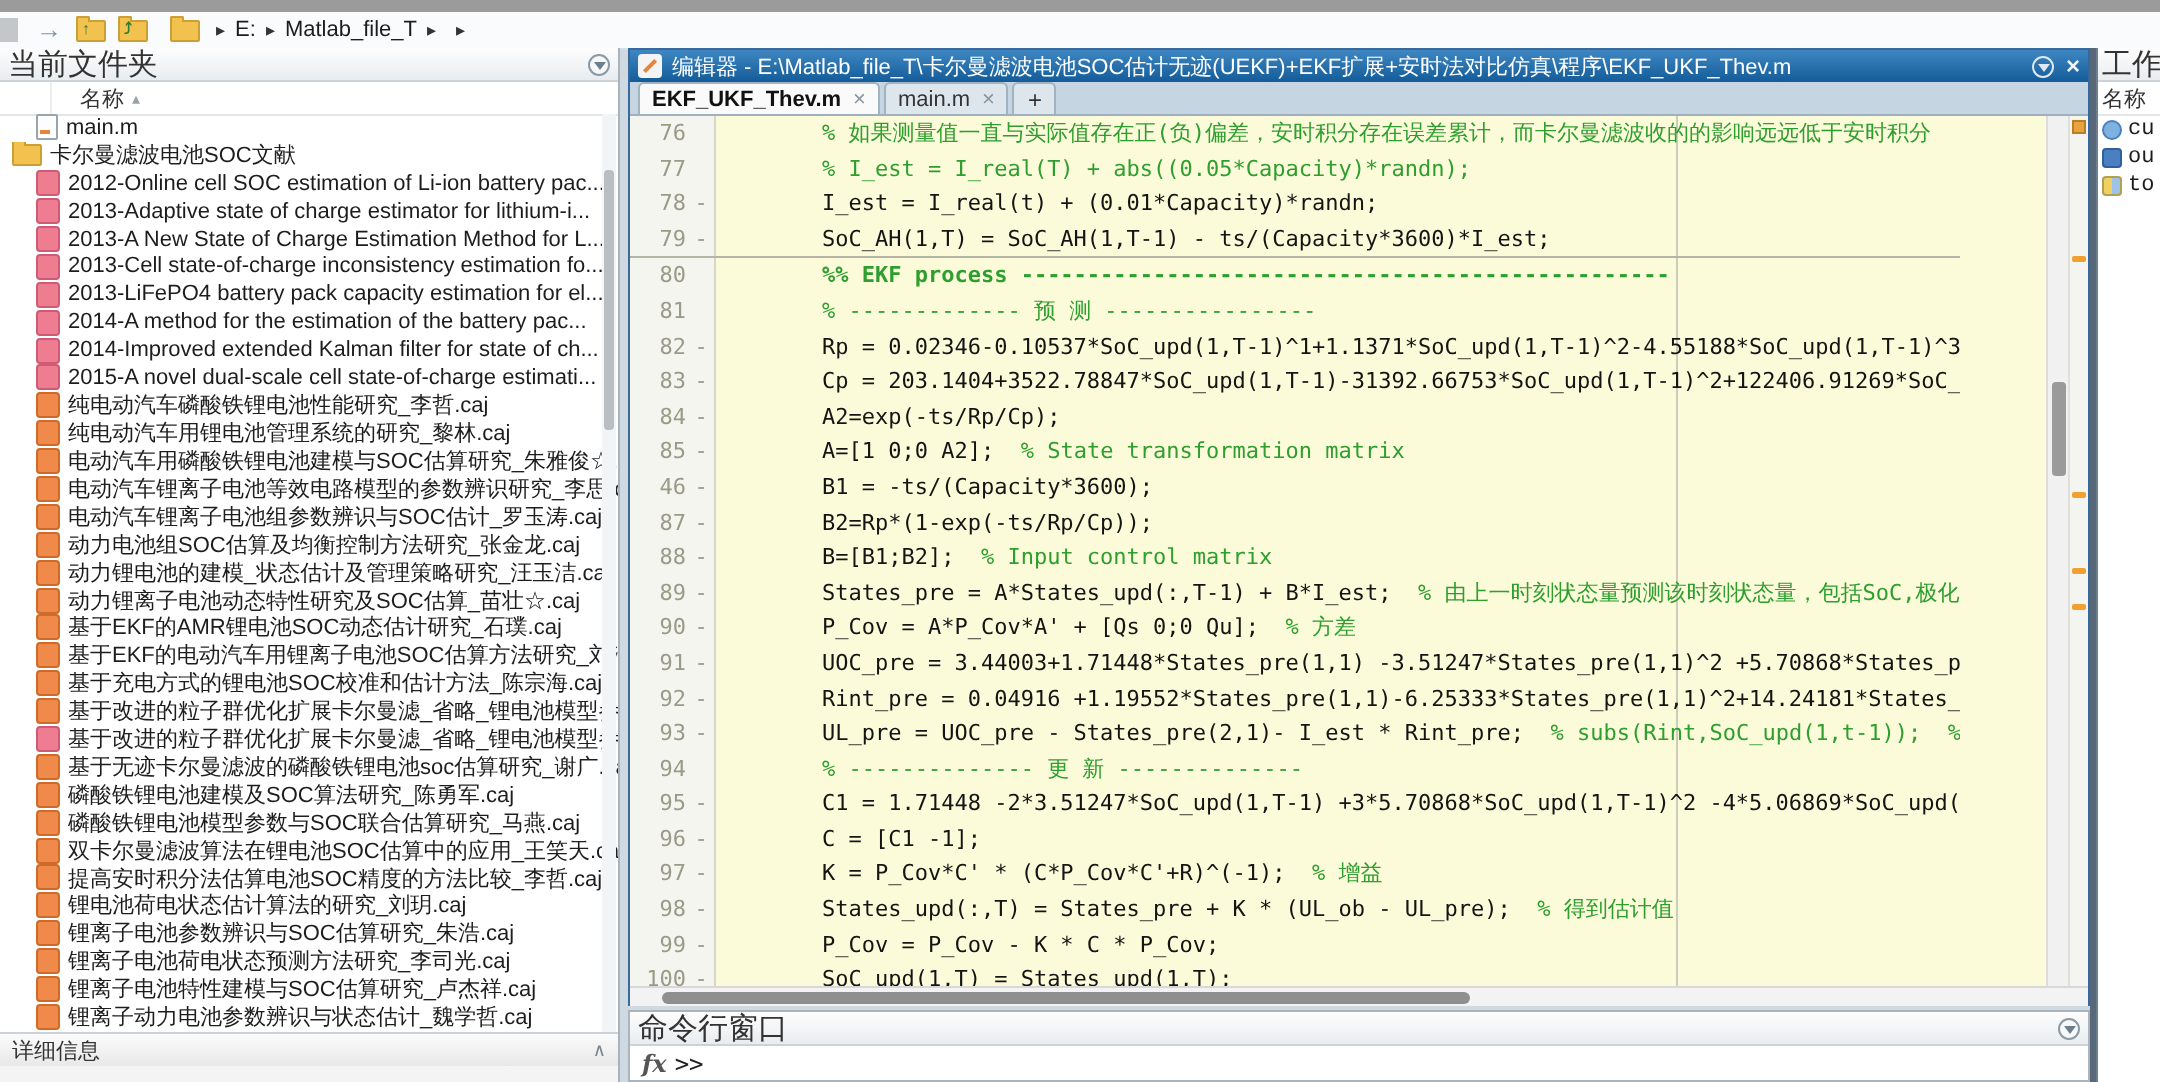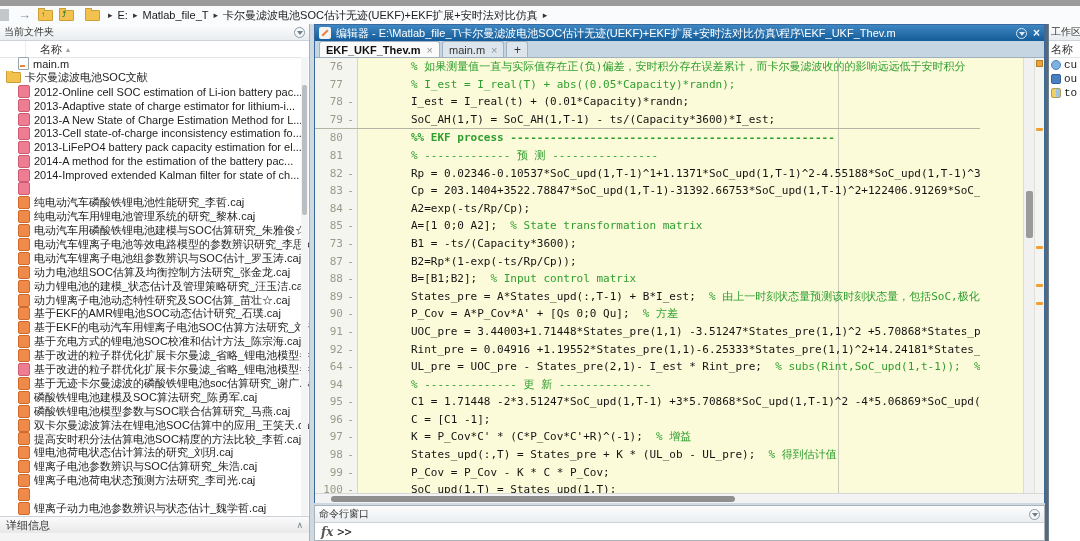--- a/index.html
+++ b/index.html
@@ -13,21 +13,21 @@
   .tb-arrow{color:#7f93a6;font-weight:bold;font-size:13px;line-height:12px;margin:0 4px;}
   .fold{position:relative;display:inline-block;width:13px;height:9px;background:#f2c14e;
         border:1px solid #c99f36;border-radius:1px;margin:0 3px;}
   .fold:before{content:"";position:absolute;left:-1px;top:-3px;width:5px;height:2px;background:#f2c14e;
         border:1px solid #c99f36;border-bottom:none;border-radius:1px 1px 0 0;}
   .fold .ovl{position:absolute;left:2px;top:0px;font-size:8px;line-height:8px;font-weight:bold;color:#3c7d3c;}
   .crumb-sep{color:#333;font-size:9px;margin:0 5px;}
   .crumb{cursor:default;white-space:nowrap;}
   
   .phead{height:17px;background:linear-gradient(#fdfdfd,#e9edf0);border-bottom:1px solid #ccd2d7;
-         display:flex;align-items:center;font-size:10px;color:#333;padding:0 4px;box-sizing:border-box;}
+         display:flex;align-items:center;font-size:15px;color:#333;padding:0 4px;box-sizing:border-box;}
   .phead .sp{flex:1;}
   .circle-btn{position:relative;width:11px;height:11px;border:1px solid #8a9aa6;border-radius:50%;
               background:#f6f8f9;box-sizing:border-box;}
   .circle-btn:after{content:"";position:absolute;left:2px;top:3px;border:3px solid transparent;border-top:4px solid #6d7f8c;}
   
   .cf{position:absolute;left:0;top:24px;width:310px;height:517px;background:#fff;border-right:1px solid #a9b3bb;box-sizing:border-box;}
   .cf-cols{position:absolute;left:0;top:17px;width:100%;height:16px;border-bottom:1px solid #e3e6e8;
            display:flex;align-items:center;font-size:11px;color:#333;}
   .cf-cols .iconcol{width:26px;border-right:1px solid #eceeef;height:100%;box-sizing:border-box;}
   .cf-cols .namecol{padding-left:14px;display:flex;align-items:center;gap:4px;}
@@ -121,21 +121,20 @@
       </span>
     <span class="fold">
         <span class="ovl" style="color:#2e7d2e;">⤴</span>
       </span>
     <span class="fold" style="margin-left:8px;"></span>
     <span class="crumb-sep">▸</span>
     <span class="crumb">E:</span>
     <span class="crumb-sep">▸</span>
     <span class="crumb">Matlab_file_T</span>
     <span class="crumb-sep">▸</span>
-    <span class="crumb">卡尔曼滤波电池SOC估计无迹(UEKF)+EKF扩展+安时法对比仿真</span>
     <span class="crumb-sep">▸</span>
   </div>
 
   <div class="cf">
     <div class="phead">
       <span>当前文件夹</span>
       <span class="sp"></span>
       <span class="circle-btn"></span>
     </div>
     <div class="cf-cols">
@@ -177,20 +176,21 @@
         <div class="file-row">
           <span class="fi pdf"></span>
           <span class="fl">2014-A method for the estimation of the battery pac...</span>
         </div>
         <div class="file-row">
           <span class="fi pdf"></span>
           <span class="fl">2014-Improved extended Kalman filter for state of ch...</span>
         </div>
         <div class="file-row">
           <span class="fi pdf"></span>
+          <span class="fl">2015-A novel dual-scale cell state-of-charge estimati...</span>
         </div>
         <div class="file-row">
           <span class="fi caj"></span>
           <span class="fl">纯电动汽车磷酸铁锂电池性能研究_李哲.caj</span>
         </div>
         <div class="file-row">
           <span class="fi caj"></span>
           <span class="fl">纯电动汽车用锂电池管理系统的研究_黎林.caj</span>
         </div>
         <div class="file-row">
@@ -264,20 +264,21 @@
         <div class="file-row">
           <span class="fi caj"></span>
           <span class="fl">锂离子电池参数辨识与SOC估算研究_朱浩.caj</span>
         </div>
         <div class="file-row">
           <span class="fi caj"></span>
           <span class="fl">锂离子电池荷电状态预测方法研究_李司光.caj</span>
         </div>
         <div class="file-row">
           <span class="fi caj"></span>
+          <span class="fl">锂离子电池特性建模与SOC估算研究_卢杰祥.caj</span>
         </div>
         <div class="file-row">
           <span class="fi caj"></span>
           <span class="fl">锂离子动力电池参数辨识与状态估计_魏学哲.caj</span>
         </div>
       </div>
     <div class="cf-scroll">
       <div class="cf-thumb"></div>
     </div>
     <div class="details-bar">
@@ -314,28 +315,28 @@
           <div class="cl"><span class="ln">76</span><span class="dash"></span><span class="lt"><span class="c">        % 如果测量值一直与实际值存在正(负)偏差，安时积分存在误差累计，而卡尔曼滤波收的的影响远远低于安时积分</span></span></div>
           <div class="cl"><span class="ln">77</span><span class="dash"></span><span class="lt"><span class="c">        % I_est = I_real(T) + abs((0.05*Capacity)*randn);</span></span></div>
           <div class="cl"><span class="ln">78</span><span class="dash">-</span><span class="lt"><span class="k">        I_est = I_real(t) + (0.01*Capacity)*randn;</span></span></div>
           <div class="cl"><span class="ln">79</span><span class="dash">-</span><span class="lt"><span class="k">        SoC_AH(1,T) = SoC_AH(1,T-1) - ts/(Capacity*3600)*I_est;</span></span></div>
           <div class="cl sec"><span class="ln">80</span><span class="dash"></span><span class="lt"><span class="s">        %% EKF process -------------------------------------------------</span></span></div>
           <div class="cl"><span class="ln">81</span><span class="dash"></span><span class="lt"><span class="c">        % ------------- 预 测 ----------------</span></span></div>
           <div class="cl"><span class="ln">82</span><span class="dash">-</span><span class="lt"><span class="k">        Rp = 0.02346-0.10537*SoC_upd(1,T-1)^1+1.1371*SoC_upd(1,T-1)^2-4.55188*SoC_upd(1,T-1)^3+8.26827*SoC_u</span></span></div>
           <div class="cl"><span class="ln">83</span><span class="dash">-</span><span class="lt"><span class="k">        Cp = 203.1404+3522.78847*SoC_upd(1,T-1)-31392.66753*SoC_upd(1,T-1)^2+122406.91269*SoC_upd(1,T-1)^3-2</span></span></div>
           <div class="cl"><span class="ln">84</span><span class="dash">-</span><span class="lt"><span class="k">        A2=exp(-ts/Rp/Cp);</span></span></div>
           <div class="cl"><span class="ln">85</span><span class="dash">-</span><span class="lt"><span class="k">        A=[1 0;0 A2];  </span><span class="c">% State transformation matrix</span></span></div>
-          <div class="cl"><span class="ln">73</span><span class="dash">-</span><span class="lt"><span class="k">        B1 = -ts/(Capacity*3600);</span></span></div>
+          <div class="cl"><span class="ln">46</span><span class="dash">-</span><span class="lt"><span class="k">        B1 = -ts/(Capacity*3600);</span></span></div>
           <div class="cl"><span class="ln">87</span><span class="dash">-</span><span class="lt"><span class="k">        B2=Rp*(1-exp(-ts/Rp/Cp));</span></span></div>
           <div class="cl"><span class="ln">88</span><span class="dash">-</span><span class="lt"><span class="k">        B=[B1;B2];  </span><span class="c">% Input control matrix</span></span></div>
           <div class="cl"><span class="ln">89</span><span class="dash">-</span><span class="lt"><span class="k">        States_pre = A*States_upd(:,T-1) + B*I_est;  </span><span class="c">% 由上一时刻状态量预测该时刻状态量，包括SoC,极化电压值</span></span></div>
           <div class="cl"><span class="ln">90</span><span class="dash">-</span><span class="lt"><span class="k">        P_Cov = A*P_Cov*A' + [Qs 0;0 Qu];  </span><span class="c">% 方差</span></span></div>
           <div class="cl"><span class="ln">91</span><span class="dash">-</span><span class="lt"><span class="k">        UOC_pre = 3.44003+1.71448*States_pre(1,1) -3.51247*States_pre(1,1)^2 +5.70868*States_pre(1,1)^3 -5.(</span></span></div>
           <div class="cl"><span class="ln">92</span><span class="dash">-</span><span class="lt"><span class="k">        Rint_pre = 0.04916 +1.19552*States_pre(1,1)-6.25333*States_pre(1,1)^2+14.24181*States_pre(1,1)^3-13.</span></span></div>
-          <div class="cl"><span class="ln">64</span><span class="dash">-</span><span class="lt"><span class="k">        UL_pre = UOC_pre - States_pre(2,1)- I_est * Rint_pre;  </span><span class="c">% subs(Rint,SoC_upd(1,t-1));  % 预测电压</span></span></div>
+          <div class="cl"><span class="ln">93</span><span class="dash">-</span><span class="lt"><span class="k">        UL_pre = UOC_pre - States_pre(2,1)- I_est * Rint_pre;  </span><span class="c">% subs(Rint,SoC_upd(1,t-1));  % 预测电压</span></span></div>
           <div class="cl"><span class="ln">94</span><span class="dash"></span><span class="lt"><span class="c">        % -------------- 更 新 --------------</span></span></div>
           <div class="cl"><span class="ln">95</span><span class="dash">-</span><span class="lt"><span class="k">        C1 = 1.71448 -2*3.51247*SoC_upd(1,T-1) +3*5.70868*SoC_upd(1,T-1)^2 -4*5.06869*SoC_upd(1,T-1)^3 +5*1.</span></span></div>
           <div class="cl"><span class="ln">96</span><span class="dash">-</span><span class="lt"><span class="k">        C = [C1 -1];</span></span></div>
           <div class="cl"><span class="ln">97</span><span class="dash">-</span><span class="lt"><span class="k">        K = P_Cov*C' * (C*P_Cov*C'+R)^(-1);  </span><span class="c">% 增益</span></span></div>
           <div class="cl"><span class="ln">98</span><span class="dash">-</span><span class="lt"><span class="k">        States_upd(:,T) = States_pre + K * (UL_ob - UL_pre);  </span><span class="c">% 得到估计值</span></span></div>
           <div class="cl"><span class="ln">99</span><span class="dash">-</span><span class="lt"><span class="k">        P_Cov = P_Cov - K * C * P_Cov;</span></span></div>
           <div class="cl"><span class="ln">100</span><span class="dash">-</span><span class="lt"><span class="k">        SoC_upd(1,T) = States_upd(1,T);</span></span></div>
         </div>
     </div>
     <div class="vscroll">

